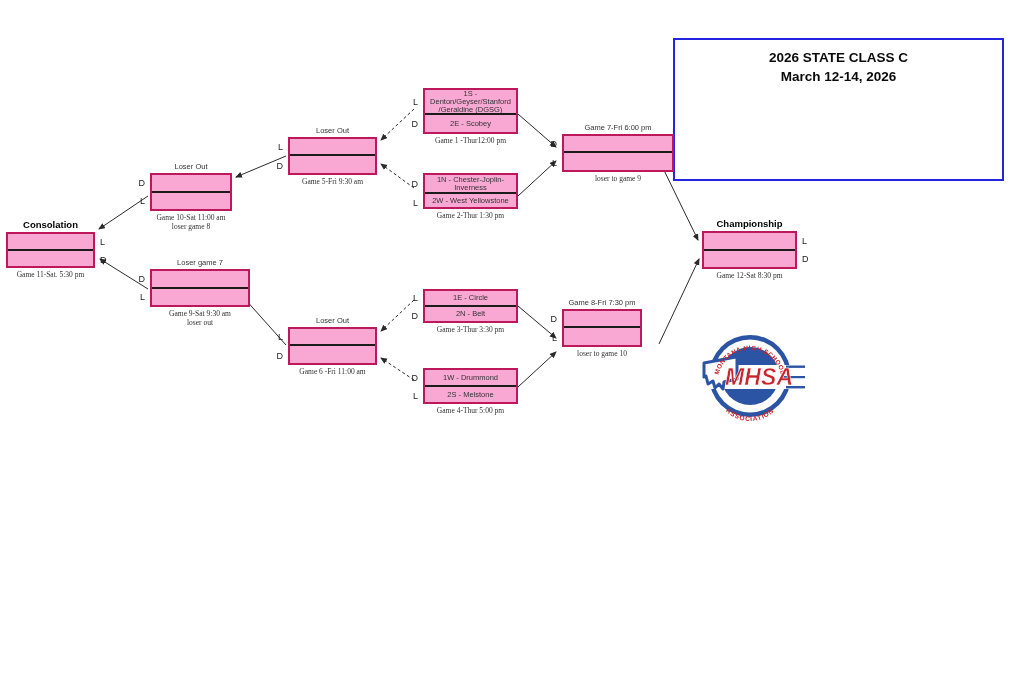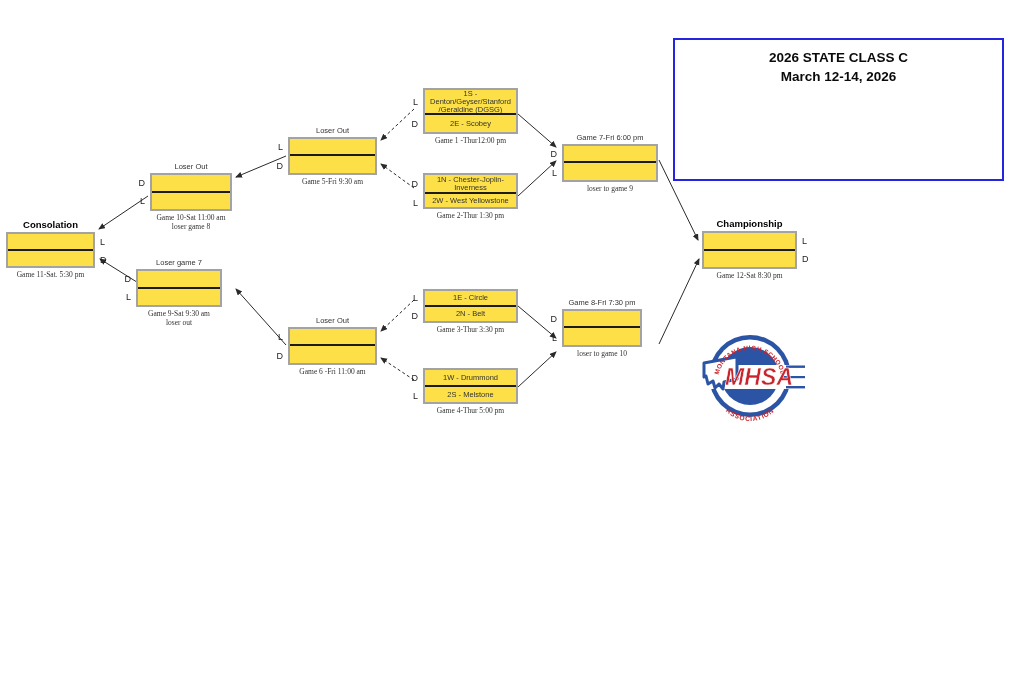--- a/index.html
+++ b/index.html
@@ -1,21 +1,21 @@
 <!DOCTYPE html>
 <html><head>
 <meta charset="utf-8">
 <style>
   html,body{margin:0;padding:0;background:#ffffff;}
   body{width:1024px;height:700px;position:relative;font-family:"Liberation Sans",sans-serif;overflow:hidden;}
   .layer{position:absolute;left:0;top:0;}
 
   
   .game{position:absolute;}
-  .gbox{border:2px solid #a3a3a3;background:#fde047;box-sizing:content-box;}
+  .gbox{border:2px solid #be185d;background:#f9a8d4;box-sizing:content-box;}
   .row{position:relative;display:flex;align-items:center;justify-content:center;
        text-align:center;font-size:7.5px;line-height:8px;color:#333;white-space:pre-line;}
   .row + .row{border-top:2px solid #1c1c1c;}
   .mark{position:absolute;font-size:9px;color:#1d1d1d;line-height:9px;}
   .ml{right:calc(100% + 5px);top:50%;transform:translateY(-50%);}
   .mr{left:calc(100% + 5px);top:50%;transform:translateY(-50%);}
   .above{position:absolute;bottom:calc(100% + 2px);left:-20px;right:-20px;text-align:center;
          font-size:7.5px;line-height:8px;color:#333;white-space:nowrap;}
   .above.hdr{font-size:9.5px;font-weight:bold;color:#000;bottom:calc(100% + 3px);}
   .below{position:absolute;top:calc(100% + 3px);left:-20px;right:-20px;text-align:center;
@@ -120,21 +120,21 @@
   <div class="above">Loser Out</div>
   <div class="gbox">
     <div class="row" style="height:15px"></div>
     <div class="row" style="height:17px"></div>
   </div>
   <span class="mark ml" style="top:10px">L</span>
   <span class="mark ml" style="top:29px">D</span>
   <div class="below">Game 6 -Fri 11:00 am</div>
 </div>
 
-<div class="game" style="left:562px;top:144px;width:96px">
+<div class="game" style="left:562px;top:134px;width:112px">
   <div class="above">Game 7-Fri 6:00 pm</div>
   <div class="gbox">
     <div class="row" style="height:15px"></div>
     <div class="row" style="height:17px"></div>
   </div>
   <span class="mark ml" style="top:10px">D</span>
   <span class="mark ml" style="top:29px">L</span>
   <div class="below">loser to game 9</div>
 </div>
 
@@ -142,21 +142,21 @@
   <div class="above">Game 8-Fri 7:30 pm</div>
   <div class="gbox">
     <div class="row" style="height:15px"></div>
     <div class="row" style="height:17px"></div>
   </div>
   <span class="mark ml" style="top:10px">D</span>
   <span class="mark ml" style="top:29px">L</span>
   <div class="below">loser to game 10</div>
 </div>
 
-<div class="game" style="left:136px;top:269px;width:86px">
+<div class="game" style="left:150px;top:269px;width:100px">
   <div class="above">Loser game 7</div>
   <div class="gbox">
     <div class="row" style="height:16px"></div>
     <div class="row" style="height:16px"></div>
   </div>
   <span class="mark ml" style="top:10px">D</span>
   <span class="mark ml" style="top:28px">L</span>
   <div class="below">
     <div>Game 9-Sat 9:30 am</div>
     <div>loser out</div>

